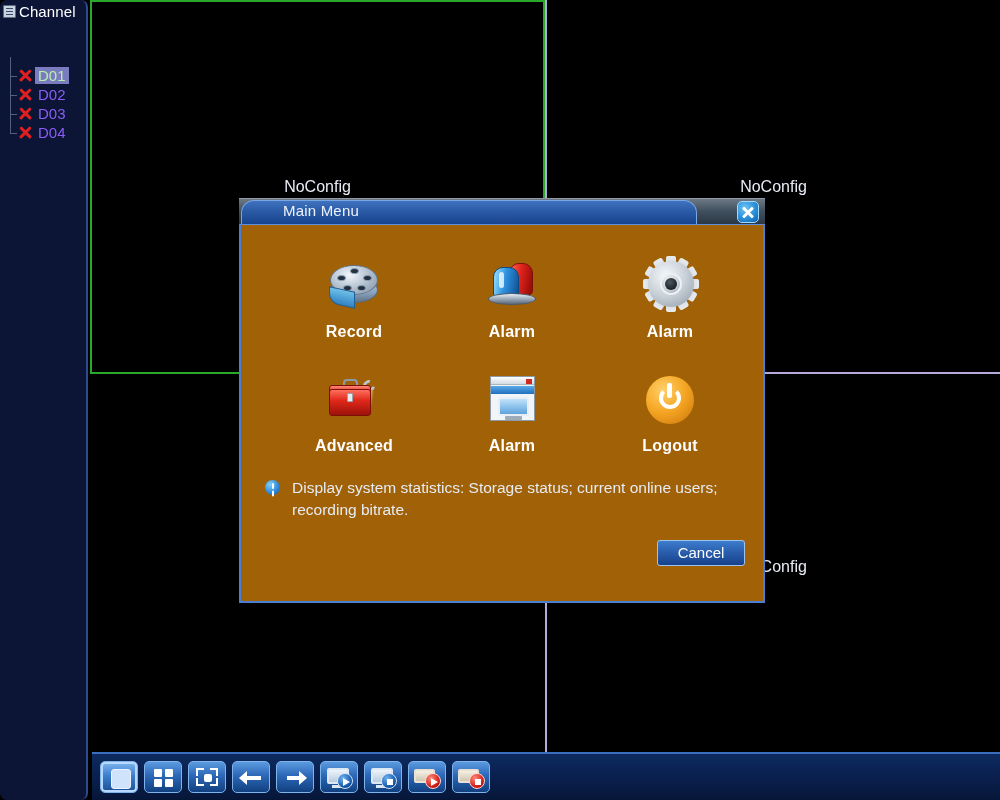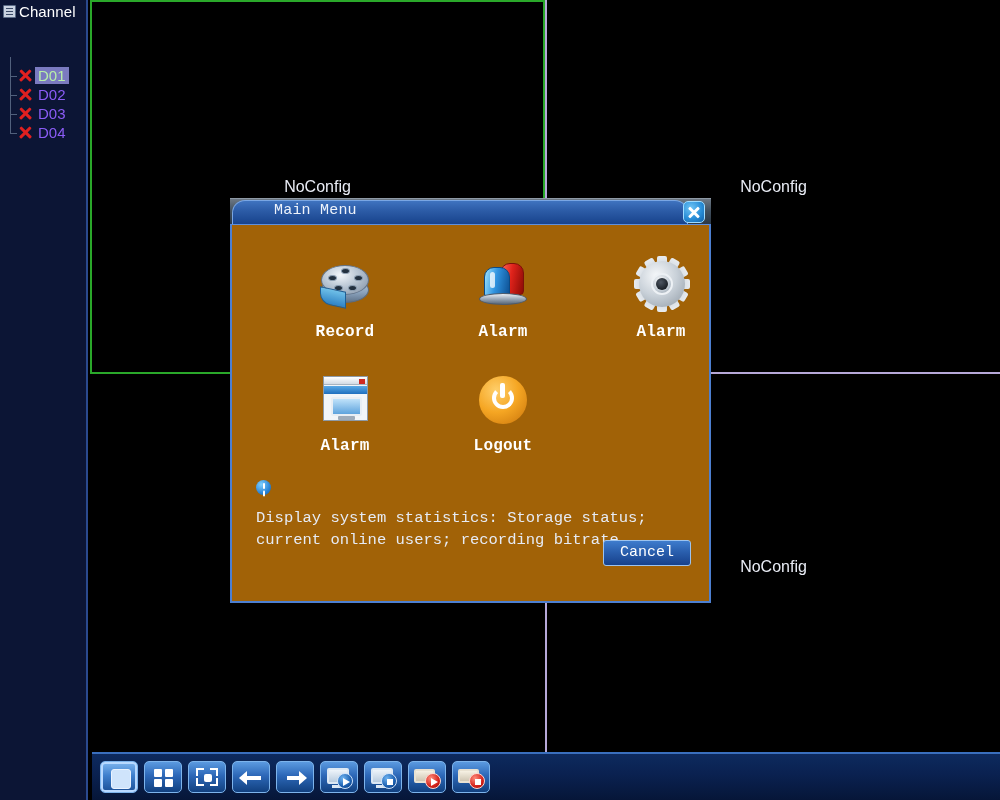--- a/index.html
+++ b/index.html
@@ -9,20 +9,21 @@
     font-family: "Liberation Sans", sans-serif;
     overflow: hidden;
   }
   #root { position: relative; width: 1000px; height: 800px; background: #000; }
 
   
   #sidebar {
     position: absolute; left: 0; top: 0; width: 88px; height: 800px;
     background: #0c1535;
     border-right: 2px solid #2b4a8f;
+    border-radius: 7px;
   }
   #sidebar-head {
     display: flex; align-items: center; gap: 3px;
     padding: 1px 0 0 3px; height: 22px;
   }
   .tree-glyph {
     width: 13px; height: 13px; flex: 0 0 13px;
     background: #c9d2e0; border: 1px solid #5b6b86;
     position: relative; border-radius: 1px;
   }
@@ -74,21 +75,21 @@
 
   
   #osd-time {
     position: absolute; right: 12px; top: 18px;
     background: #0d1430; color: #fff;
     font-size: 17px; padding: 3px 10px 4px; letter-spacing: .2px;
     white-space: nowrap;
   }
 
   
-  #dialog { position: absolute; left: 230px; top: 198px; width: 481px; height: 405px; font-family: Liberation Mono, monospace; }
+  #dialog { position: absolute; left: 239px; top: 198px; width: 526px; height: 405px; }
   #dlg-titlebar {
     position: relative; height: 26px;
     background: linear-gradient(180deg,#6d7884 0%,#41505f 48%,#2b3744 100%);
     border-top: 1px solid #8e99a5;
   }
   #dlg-tab {
     position: absolute; left: 2px; top: 1px; width: 456px; height: 25px;
     background: linear-gradient(180deg,#3f73bf 0%,#2d5da8 38%,#16418a 100%);
     border-radius: 13px 13px 0 0;
     border: 1px solid #79a6e4; border-bottom: none;
@@ -272,21 +273,21 @@
     position: absolute; left: 20px; top: 18px; width: 22px; height: 22px;
     border: 4px solid #fff; border-radius: 50%;
     border-top-color: transparent;
   }
   .ic-power .stem {
     position: absolute; left: 28px; top: 14px; width: 5px; height: 15px;
     background: #fff; border-radius: 2px;
   }
 
   
-  #hint-row { position: absolute; left: 24px; top: 252px; right: 20px; display: flex; gap: 12px; flex-direction: column; }
+  #hint-row { position: absolute; left: 24px; top: 252px; right: 20px; display: flex; gap: 12px; }
   #hint-icon {
     flex: 0 0 15px; width: 15px; height: 15px; margin-top: 3px; border-radius: 50%;
     background: radial-gradient(circle at 35% 30%, #7fd0ff 0%, #2b85d6 60%, #0f5ba4 100%);
     position: relative;
   }
   #hint-icon::before {
     content: ""; position: absolute; left: 6.5px; top: 3px;
     width: 2.5px; height: 6px; background: #fff; border-radius: 1px;
     box-shadow: 0 7.5px 0 #fff;
   }
@@ -475,20 +476,31 @@
             <div class="tooth" style="transform:rotate(90deg);"></div>
             <div class="tooth" style="transform:rotate(120deg);"></div>
             <div class="tooth" style="transform:rotate(150deg);"></div>
             <div class="gbody"></div>
             <div class="gcenter"></div>
             <div class="ghole"></div>
           </div>
           <div class="menu-label">Alarm</div>
         </div>
 
+        <div class="menu-item">
+          <div class="menu-icon ic-tools">
+            <div class="wrench-h"></div>
+            <div class="wrench-s"></div>
+            <div class="handle"></div>
+            <div class="lid"></div>
+            <div class="box"></div>
+            <div class="latch"></div>
+          </div>
+          <div class="menu-label">Advanced</div>
+        </div>
 
         <div class="menu-item">
           <div class="menu-icon ic-info">
             <div class="win">
               <div class="bar"></div>
               <div class="bluebar"></div>
               <div class="mon"></div>
               <div class="stand"></div>
             </div>
           </div>

